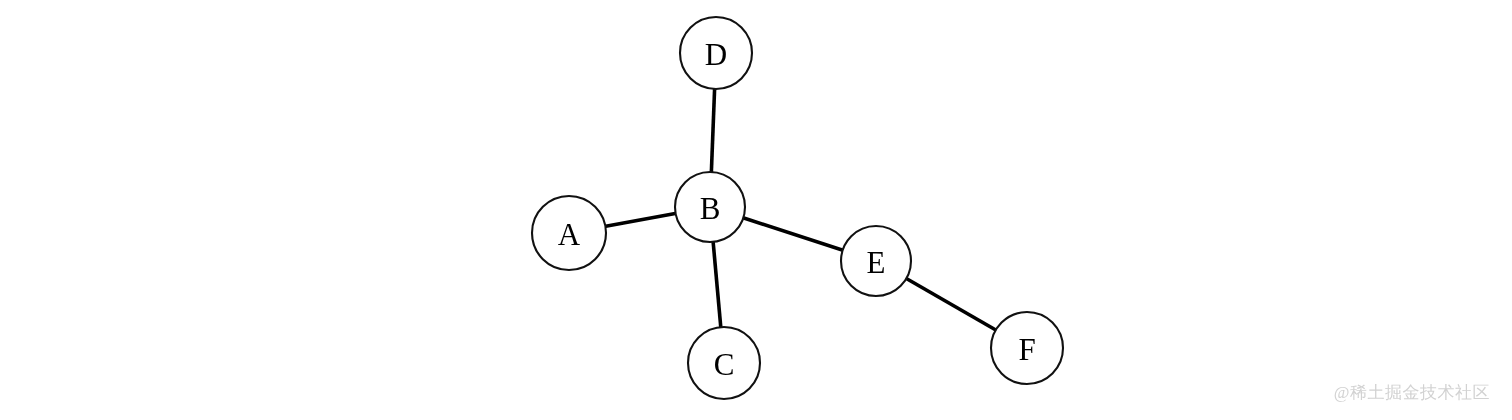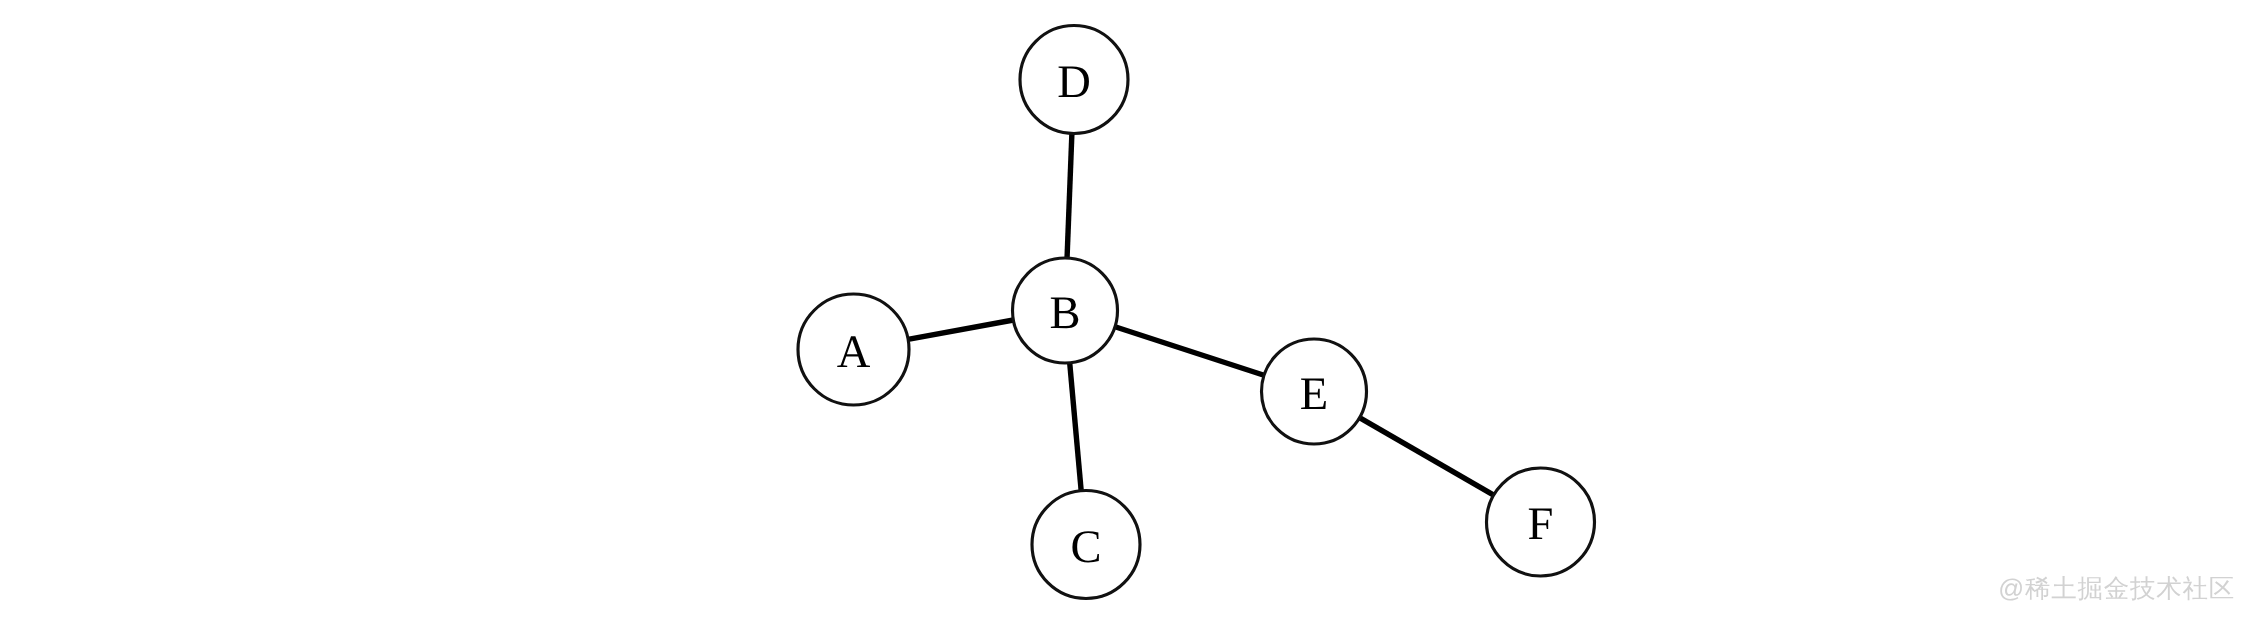--- a/index.html
+++ b/index.html
@@ -40,21 +40,21 @@
     fill: #000000;
     text-anchor: middle;
     dominant-baseline: central;
     -webkit-user-select: none;
     user-select: none;
   }
   #watermark {
     position: absolute;
     right: 22px;
     bottom: 16px;
-    font-family: Liberation Sans, sans-serif;
+    font-family: Liberation Serif, serif;
     font-size: 17px;
     letter-spacing: 0.5px;
     color: #d2d2d2;
     white-space: nowrap;
     -webkit-user-select: none;
     user-select: none;
   }
 </style>
 </head>
 <body style="background: rgb(255, 255, 255);">

